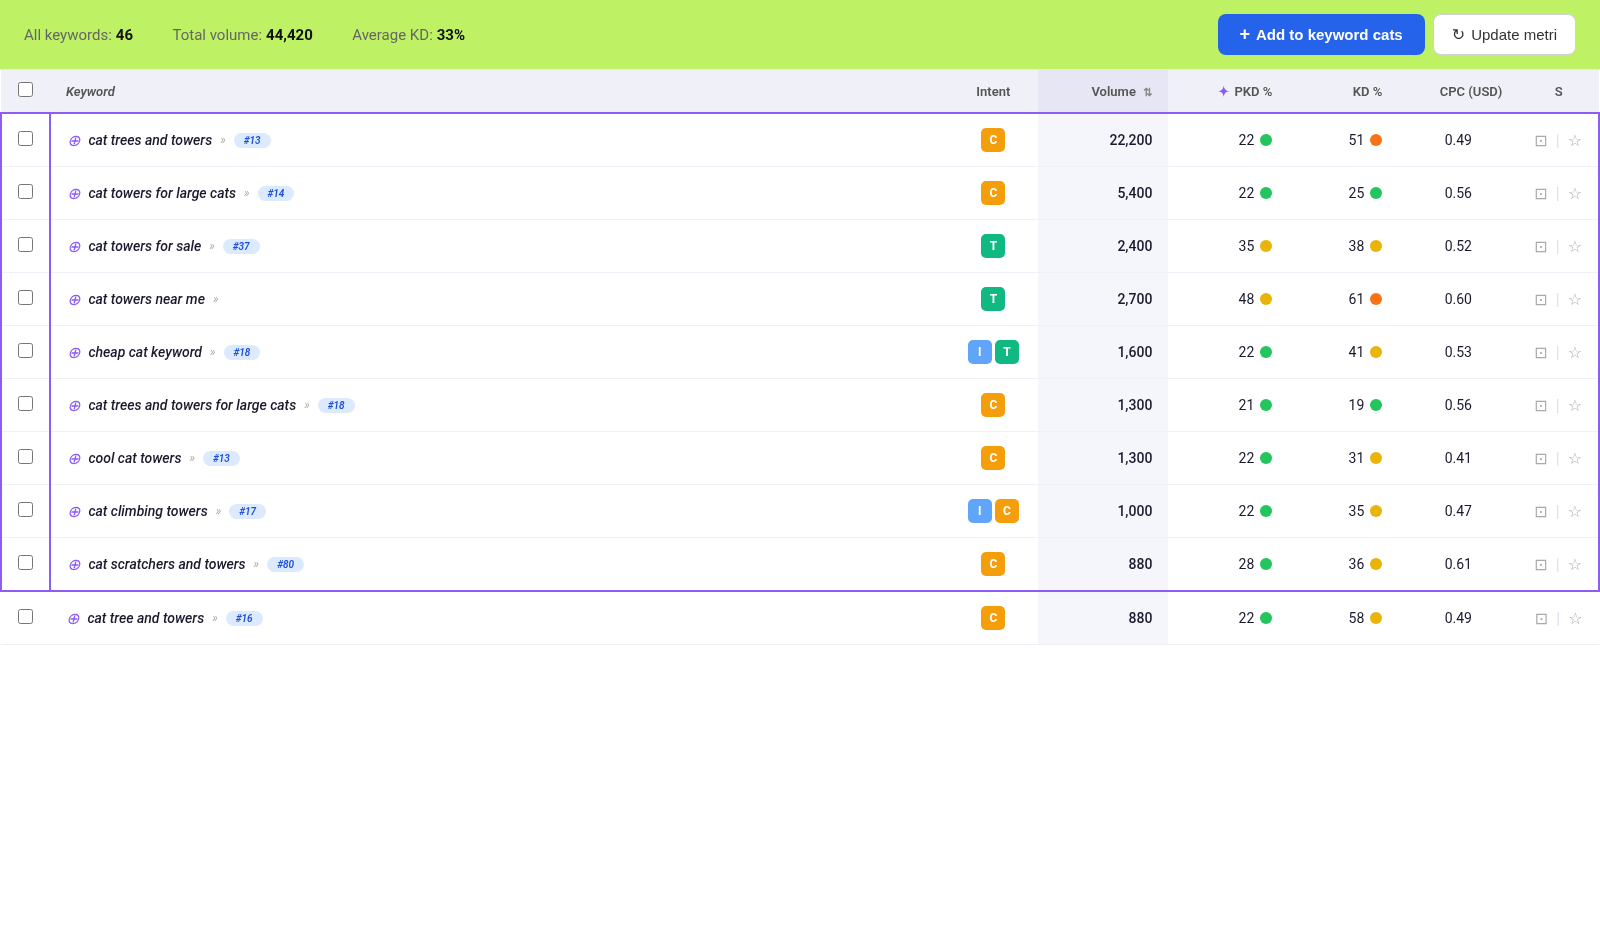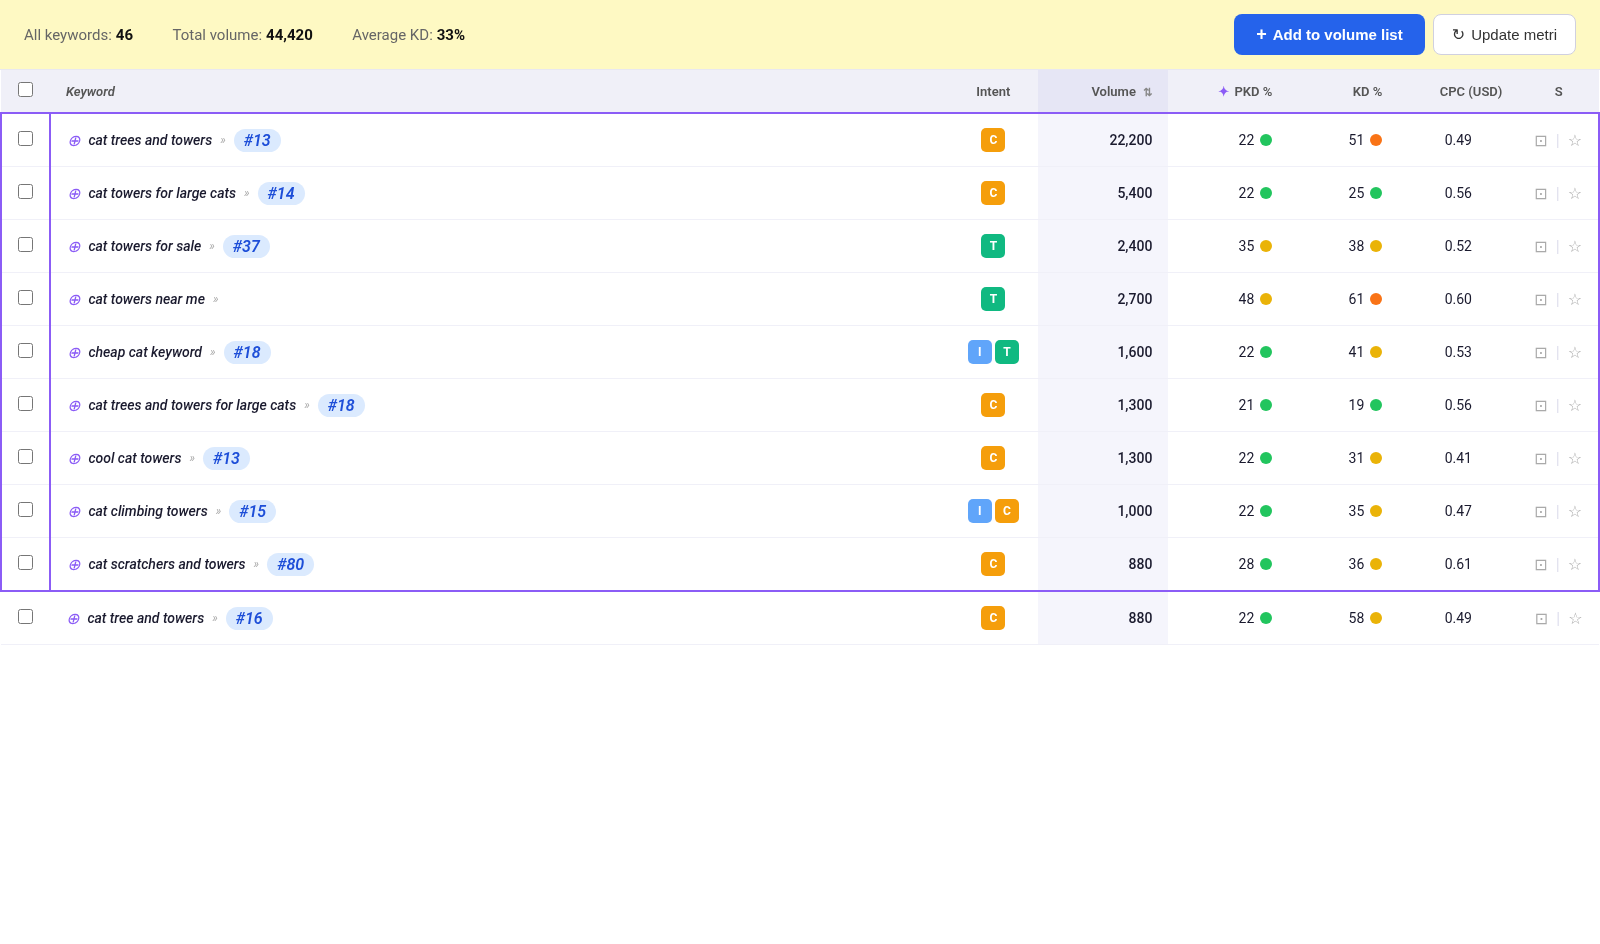--- a/index.html
+++ b/index.html
@@ -12,21 +12,21 @@
       min-height: 944px;
       overflow-x: hidden;
     }
 
     
     .header {
       display: flex;
       align-items: center;
       padding: 14px 24px;
       border-bottom: 1px solid #e8e8f0;
-      background: #fef9c3;
+      background: #bef264;
       gap: 8px;
     }
     .header-stats {
       display: flex;
       align-items: center;
       gap: 4px;
       font-size: 15px;
       color: #444;
       flex: 1;
     }
@@ -132,21 +132,21 @@
     }
     .kw-chevrons {
       color: #aaa;
       font-size: 12px;
     }
     .rank-badge {
       background: #dbeafe;
       color: #1d4ed8;
       border-radius: 20px;
       padding: 2px 10px;
-      font-size: 16px;
+      font-size: 10px;
       font-weight: 600;
       white-space: nowrap;
     }
 
     
     .intent-badge {
       display: inline-flex;
       align-items: center;
       justify-content: center;
       width: 24px;
@@ -240,21 +240,21 @@
     <span class="value">46</span>
     <span class="sep">&nbsp;&nbsp;</span>
     <span class="label">Total volume:</span>
     <span class="value">44,420</span>
     <span class="sep">&nbsp;&nbsp;</span>
     <span class="label">Average KD:</span>
     <span class="value">33%</span>
   </div>
   <button class="btn-add">
     <span class="plus">+</span>
-    <span>Add to volume list</span>
+    <span>Add to keyword cats</span>
   </button>
   <button class="btn-update">
     <span class="refresh-icon">↻</span>
     <span>Update metri</span>
   </button>
 </div>
 
 <div class="table-wrap">
   <table>
     <thead>
@@ -547,21 +547,21 @@
   </div>
           </td>
         </tr>
         <tr class="in-group-row">
           <td class="checkbox-cell"><input type="checkbox" style=""></td>
           <td class="kw-td col-kw-data">
             <div class="kw-cell">
               <span class="kw-add-icon">⊕</span>
               <span class="kw-text">cat climbing towers</span>
               <span class="kw-chevrons">»</span>
-              <span class="rank-badge">#15</span>
+              <span class="rank-badge">#17</span>
             </div>
           </td>
           <td class="col-intent">
             <div class="intent-badges-wrap">
               <span class="intent-badge intent-i">I</span>
               <span class="intent-badge intent-c">C</span>
             </div>
           </td>
           <td class="col-volume">1,000</td>
           <td class="col-pkd">

